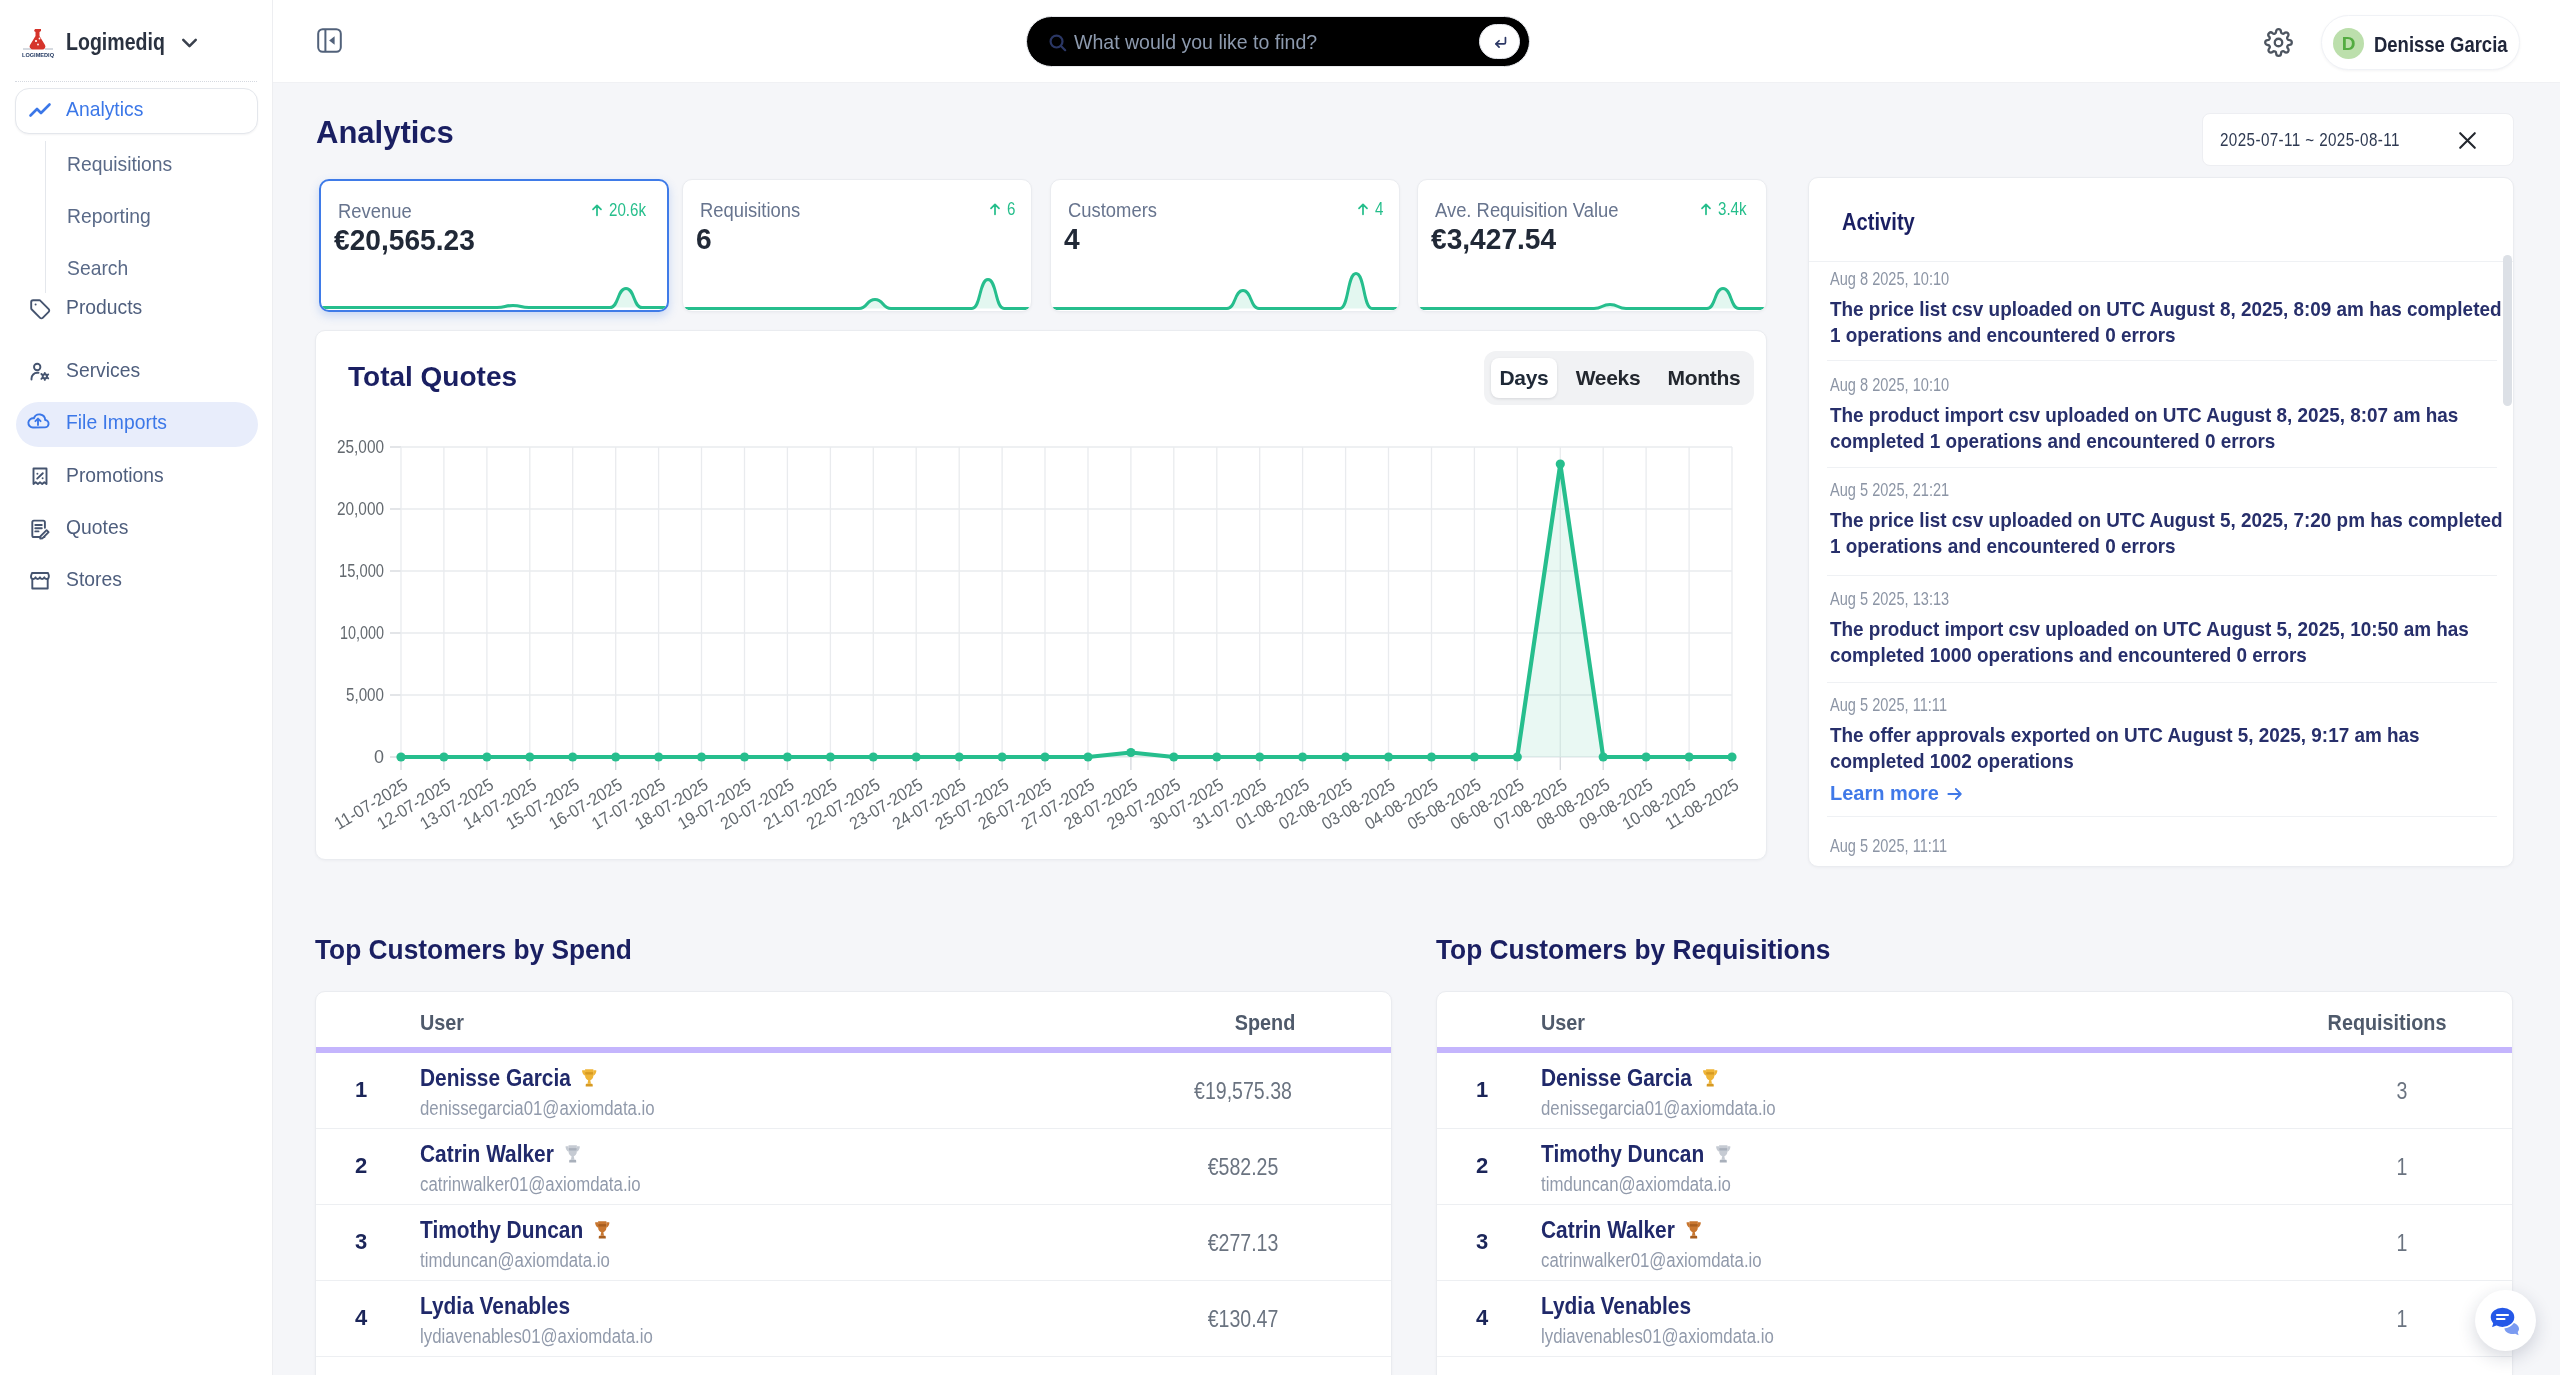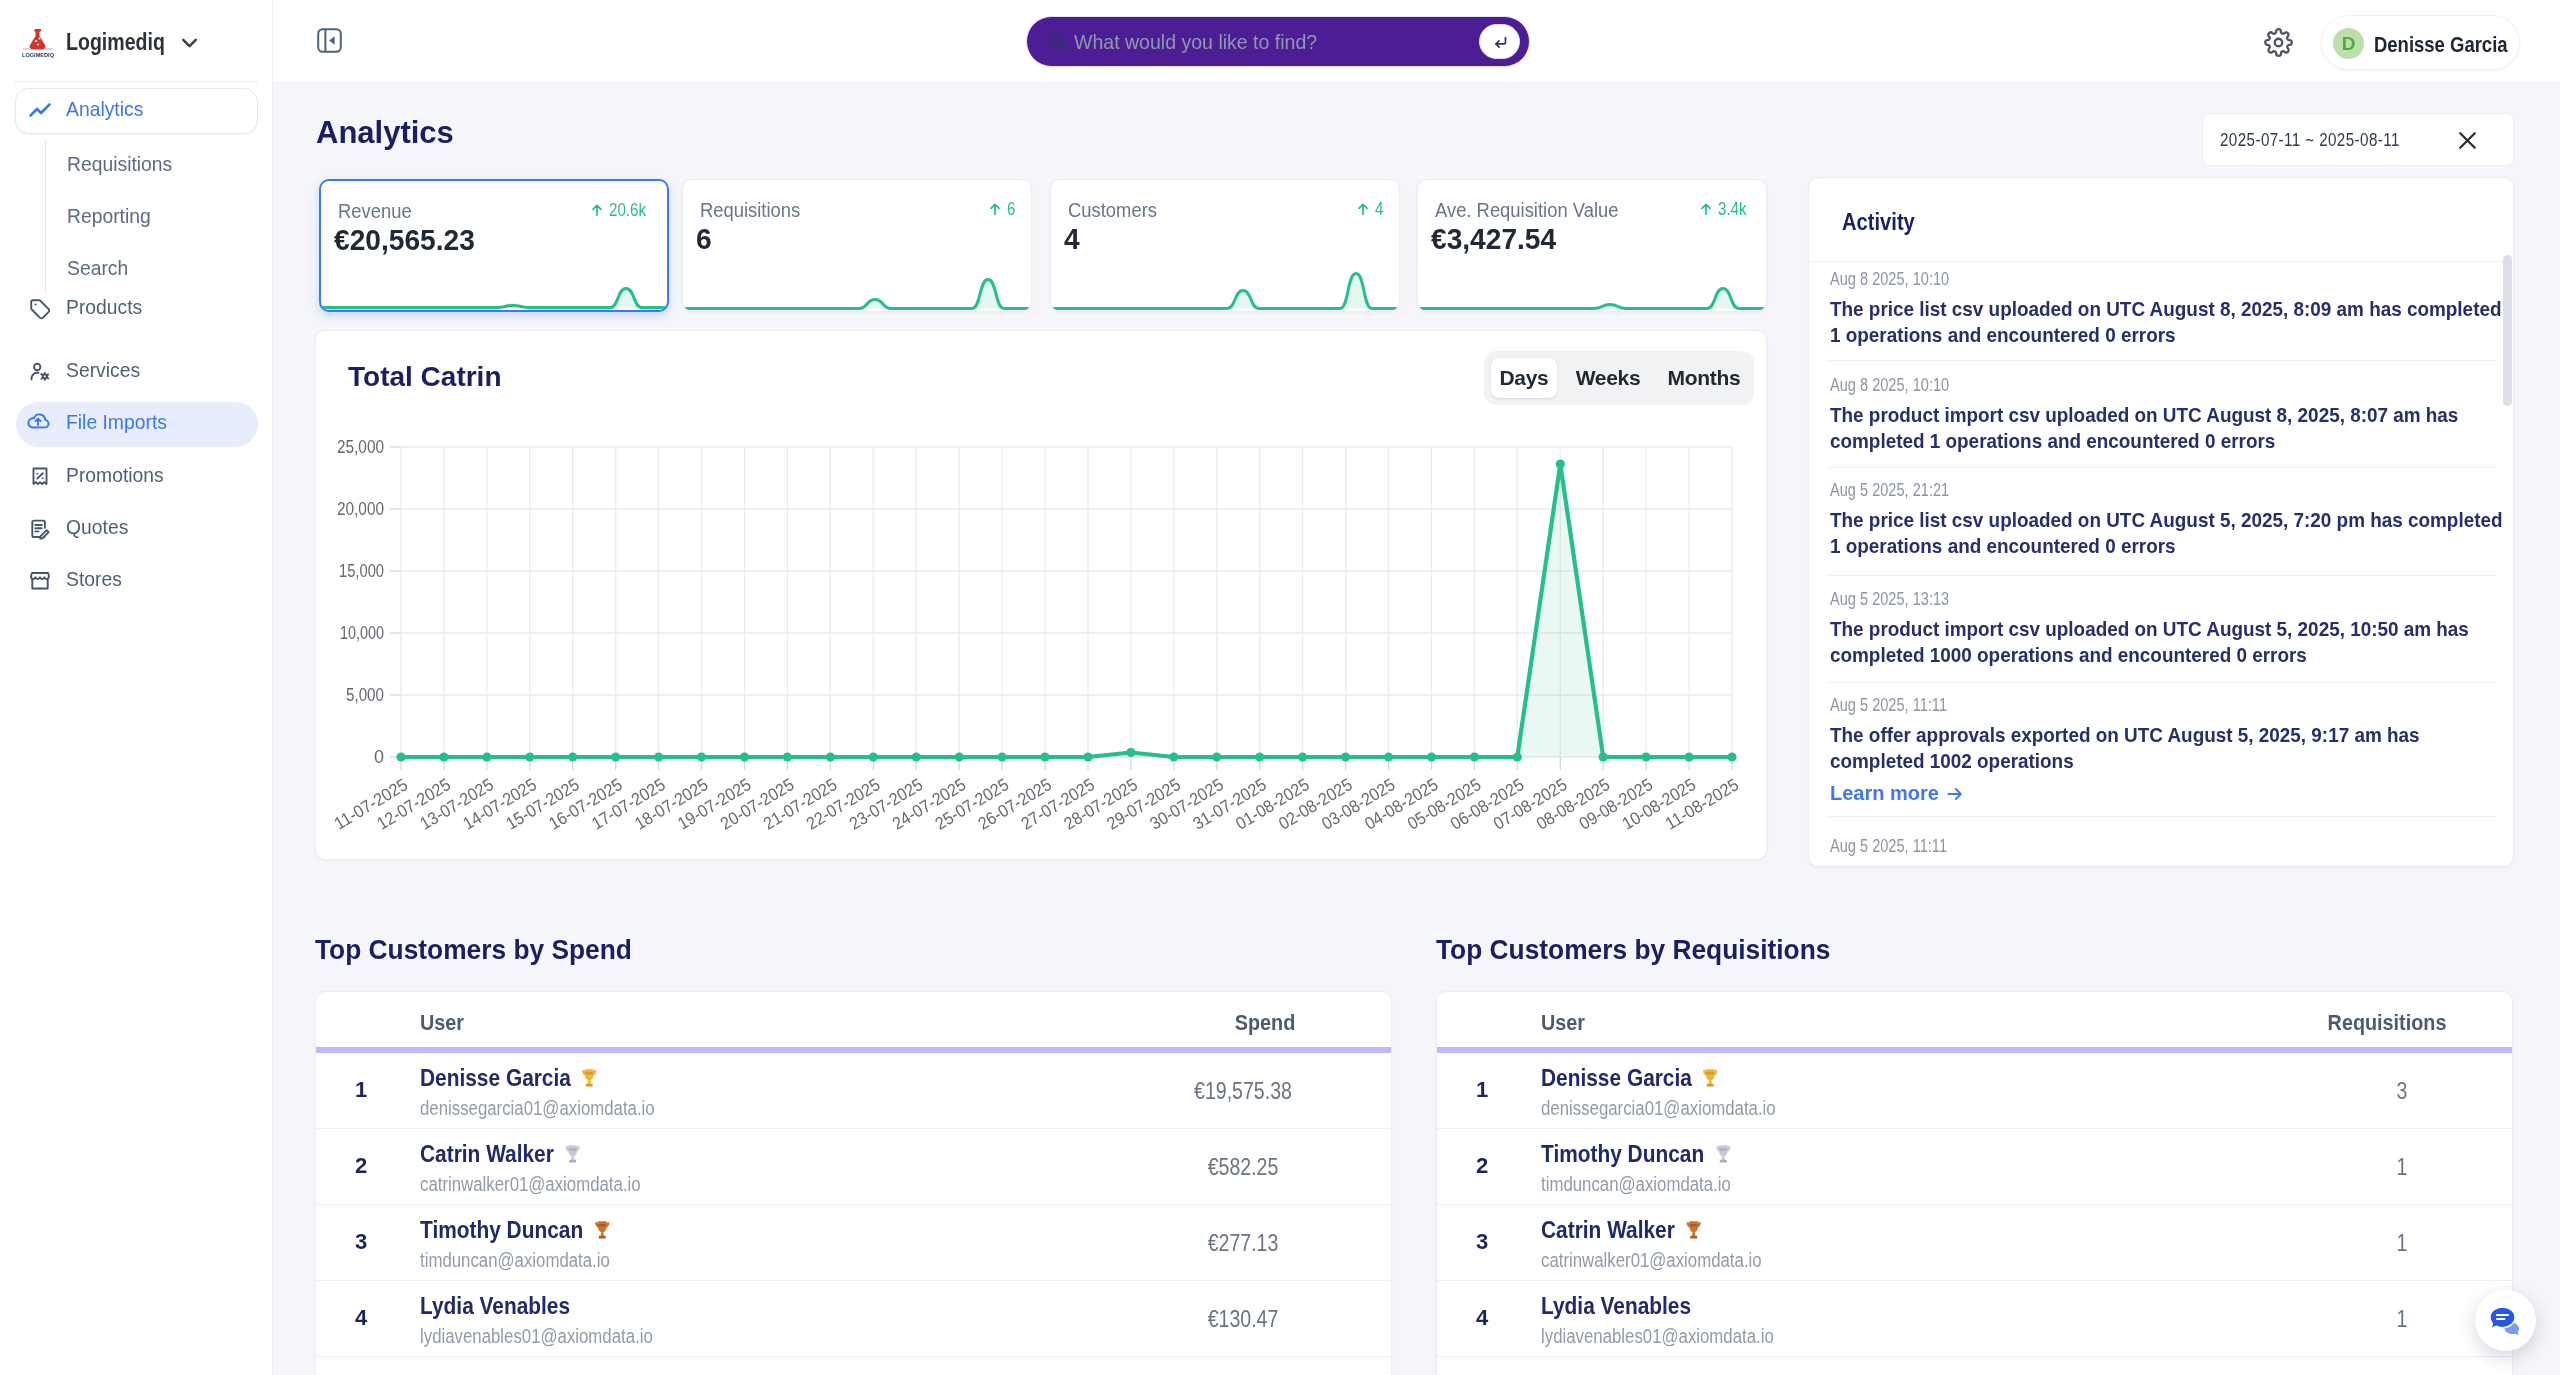--- a/index.html
+++ b/index.html
@@ -19,21 +19,21 @@
 .nav-ic { position:absolute; left:28px; width:24px; height:24px; }
 .nav-tx { position:absolute; left:66px; font-size:21px; color:#4E5E7D; white-space:nowrap;
   transform:scaleX(.92); transform-origin:0 50%; }
 .nav-tx.blue { color:#3B77E8; font-weight:500; }
 .sub-tx { position:absolute; left:67px; font-size:21px; color:#5A6A88; white-space:nowrap;
   transform:scaleX(.92); transform-origin:0 50%; }
 #subline { position:absolute; left:45px; top:141px; width:1px; height:152px; background:#E4E7EC; }
 
 #topbar { position:absolute; left:273px; top:0; width:2287px; height:83px; background:#fff;
   border-bottom:1px solid #F0F1F4; z-index:4; }
-#search { position:absolute; left:753px; top:16px; width:504px; height:51px; background:#4c1d95;
+#search { position:absolute; left:753px; top:16px; width:504px; height:51px; background:#000000;
   border:1px solid #E8EAEE; border-radius:26px; }
 #search-ph { position:absolute; left:47px; top:13px; font-size:21px; color:#8D9AAE; white-space:nowrap;
   transform:scaleX(.93); transform-origin:0 50%; }
 #enter-btn { position:absolute; right:9px; top:7px; width:41px; height:35px; background:#fff;
   border:1px solid #E3E5EB; border-radius:18px; }
 #avatar-pill { position:absolute; left:2048px; top:15px; width:199px; height:55px; background:#fff;
   border:1px solid #F0F2F6; border-radius:28px; box-shadow:0 1px 3px rgba(16,24,40,.05); }
 #avatar { position:absolute; left:11px; top:12px; width:31px; height:31px; border-radius:50%;
   background:#BCDFAC; color:#53AC41; font-size:19px; font-weight:700; text-align:center; line-height:31px; }
 #avatar-name { position:absolute; left:52px; top:16px; font-size:22px; font-weight:700; color:#20263A;
@@ -245,21 +245,21 @@
       <div class="dl"><svg width="16" height="16" viewBox="0 0 24 24" fill="none" stroke="#25BE8B" stroke-width="2.6" stroke-linecap="round" stroke-linejoin="round" style="vertical-align:-2px;margin-right:4px">
           <path d="M12 20V5M6 11l6-6 6 6"></path>
         </svg><span class="sx84">3.4k</span></div>
       <div class="vl">€3,427.54</div>
       <svg class="spark" width="348" height="46" viewBox="0 0 348 46">
         <path d="M1,43.5 L176,43.5 C184.8,43.5 183.2,39.5 192,39.5 C200.8,39.5 199.2,43.5 208,43.5 L289,43.5 C297.8,43.5 296.2,23.5 305,23.5 C313.8,23.5 312.2,43.5 321,43.5 L347,43.5 Z" fill="rgba(37,190,139,.13)"></path>
         <path d="M1,43.5 L176,43.5 C184.8,43.5 183.2,39.5 192,39.5 C200.8,39.5 199.2,43.5 208,43.5 L289,43.5 C297.8,43.5 296.2,23.5 305,23.5 C313.8,23.5 312.2,43.5 321,43.5 L347,43.5" fill="none" stroke="#26BE8D" stroke-width="3" stroke-linecap="round"></path>
       </svg>
     </div>
 <div class="card" id="chartcard">
-      <h2>Total Catrin</h2>
+      <h2>Total Quotes</h2>
       <div id="toggle">
         <div class="seg on" style="left:7px;width:66px">Days</div>
         <div class="seg" style="left:84px;width:80px">Weeks</div>
         <div class="seg" style="left:176px;width:88px">Months</div>
       </div>
       <svg style="position:absolute;left:0;top:0" width="1452" height="530" viewBox="0 0 1452 530" font-family="Liberation Sans">
         <line x1="85.0" y1="116.0" x2="1416.0" y2="116.0" stroke="#E9EBEE" stroke-width="1.3"></line>
         <line x1="74.0" y1="116.0" x2="85.0" y2="116.0" stroke="#D4D7DC" stroke-width="1.3"></line>
         <text x="21.0" y="122.0" font-size="17.5" fill="#63696F" textLength="47" lengthAdjust="spacingAndGlyphs">25,000</text>
         <line x1="85.0" y1="178.0" x2="1416.0" y2="178.0" stroke="#E9EBEE" stroke-width="1.3"></line>

